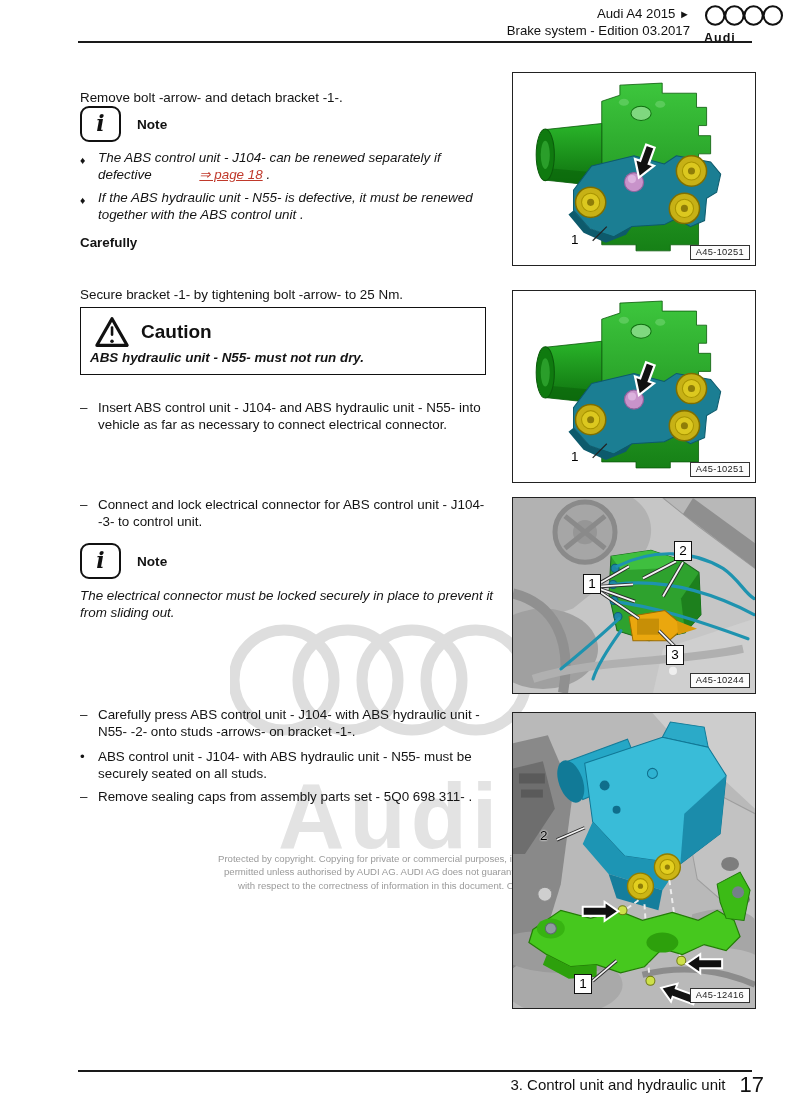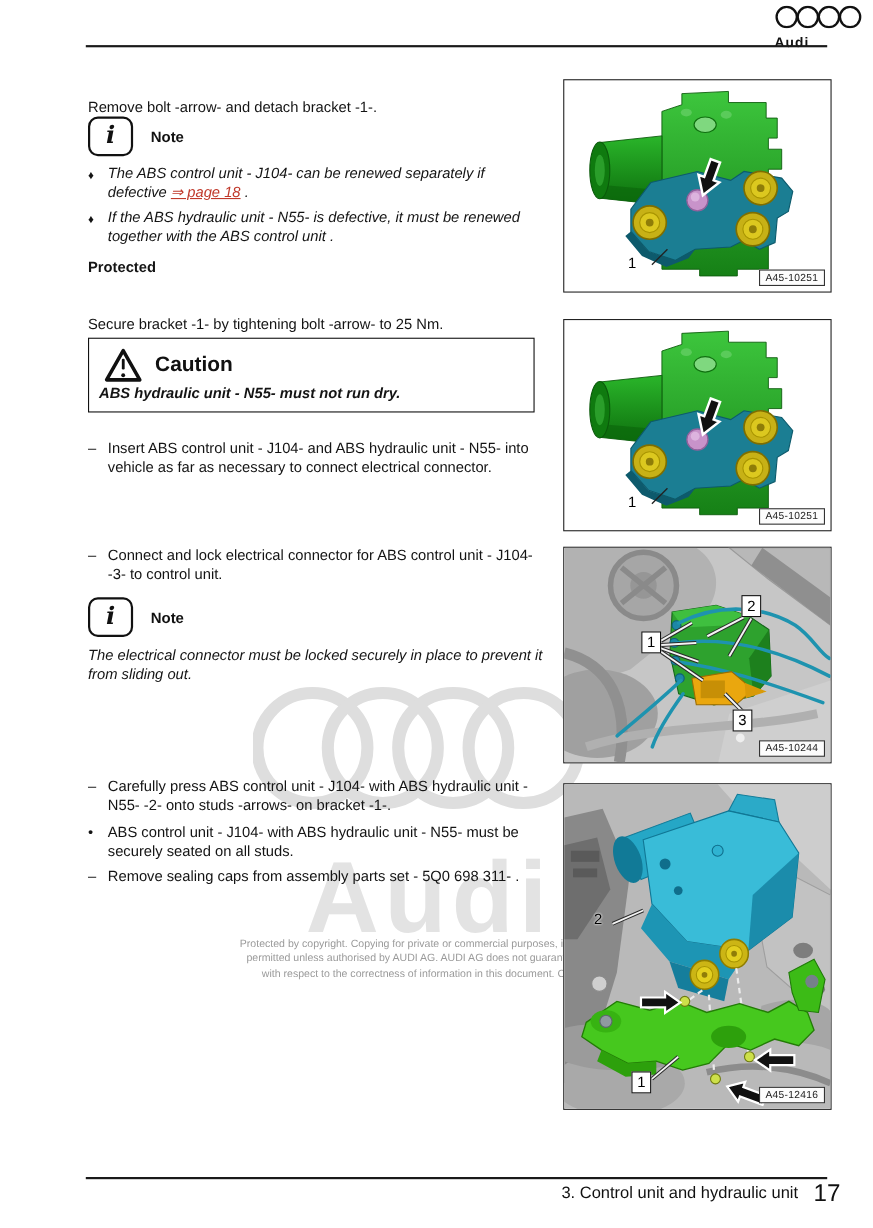--- a/index.html
+++ b/index.html
@@ -4,21 +4,21 @@
 <style>
   html,body{margin:0;padding:0;background:#fff;}
   .page{position:relative;width:794px;height:1116px;overflow:hidden;background:#fff;
         font-family:"Liberation Sans",sans-serif;color:#111;}
   .abs{position:absolute;}
   .t{font-size:13.4px;line-height:16.6px;color:#141414;}
   .bold{font-weight:bold;}
   .it{font-style:italic;}
   .row{display:flex;}
   .marker{flex:0 0 18px;}
-  .link{color:#c0392b;text-decoration:underline;cursor:pointer;}
+  .link{color:#c0392b;text-decoration:underline;cursor:pointer;margin-left:44px;}
   
   .hdr-lines{top:6px;left:300px;width:390px;text-align:right;font-size:13.2px;line-height:16.5px;}
   .rule{height:2px;background:#1a1a1a;}
   
   .note-icon{width:37px;height:32px;border:2.3px solid #111;border-radius:9px;
              display:flex;align-items:center;justify-content:center;background:#fff;}
   .note-icon span{font-family:"DejaVu Serif",serif;font-style:italic;font-weight:bold;
                   font-size:22px;line-height:1;transform:translateY(-1px);}
   .note-label{font-weight:bold;font-size:13.6px;margin-left:16px;align-self:center;}
   
@@ -35,20 +35,24 @@
   
   .wm-text{font-size:92px;font-weight:bold;letter-spacing:5px;color:#e3e3e3;line-height:1;}
   .copy{font-size:9.6px;line-height:13.4px;color:#9a9a9a;white-space:nowrap;}
   .z0{z-index:0}.z1{z-index:1}.z2{z-index:2}.z3{z-index:3}
 </style>
 </head>
 <body>
 
 <div class="page">
 
+  <div class="abs hdr-lines z2">
+    <div><span>Audi A4 2015 </span><span style="font-size:11px;">►</span></div>
+    <div>Brake system - Edition 03.2017</div>
+  </div>
   <div class="abs z2" style="left:704px;top:5px;width:84px;">
     <svg width="80" height="21" viewBox="0 0 78 21">
       <g fill="none" stroke="#111" stroke-width="2.1">
         <circle cx="10.2" cy="10.5" r="9.2"></circle>
           <circle cx="29.4" cy="10.5" r="9.2"></circle>
         <circle cx="48.6" cy="10.5" r="9.2"></circle>
           <circle cx="67.8" cy="10.5" r="9.2"></circle>
       </g>
     </svg>
     <div style="font-weight:bold;font-size:12.5px;letter-spacing:1px;margin-top:1px;">Audi</div>
@@ -76,21 +80,21 @@
 
   <div class="abs row t it z2" style="left:80px;top:150px;width:414px;">
     <span class="marker" style="font-size:10.5px;padding-top:2px;">♦</span>
     <span><span>The ABS control unit - J104- can be renewed separately if defective </span><span class="link">⇒ page 18</span><span> .</span></span>
   </div>
   <div class="abs row t it z2" style="left:80px;top:190px;width:414px;">
     <span class="marker" style="font-size:10.5px;padding-top:2px;">♦</span>
     <span>If the ABS hydraulic unit - N55- is defective, it must be renewed together with the ABS control unit .</span>
   </div>
 
-  <div class="abs t bold z2" style="left:80px;top:235px;">Protected</div>
+  <div class="abs t bold z2" style="left:80px;top:235px;">Carefully</div>
 
   <div class="abs t z2" style="left:80px;top:287px;width:412px;">Secure bracket -1- by tightening bolt -arrow- to 25 Nm.</div>
 
   <div class="abs caution-box z2" style="left:80px;top:307px;width:404px;height:66px;">
     <svg class="abs" style="left:13px;top:8px;" width="36" height="32" viewBox="0 0 40 36">
       <path d="M20,3 L37,33 L3,33 Z" fill="none" stroke="#111" stroke-width="3.6" stroke-linejoin="round"></path>
       <rect x="18.6" y="11.5" width="2.9" height="11" rx="1.3" fill="#111"></rect>
       <circle cx="20" cy="28.3" r="2" fill="#111"></circle>
     </svg>
     <div class="abs bold" style="left:60px;top:13px;font-size:19px;">Caution</div>

